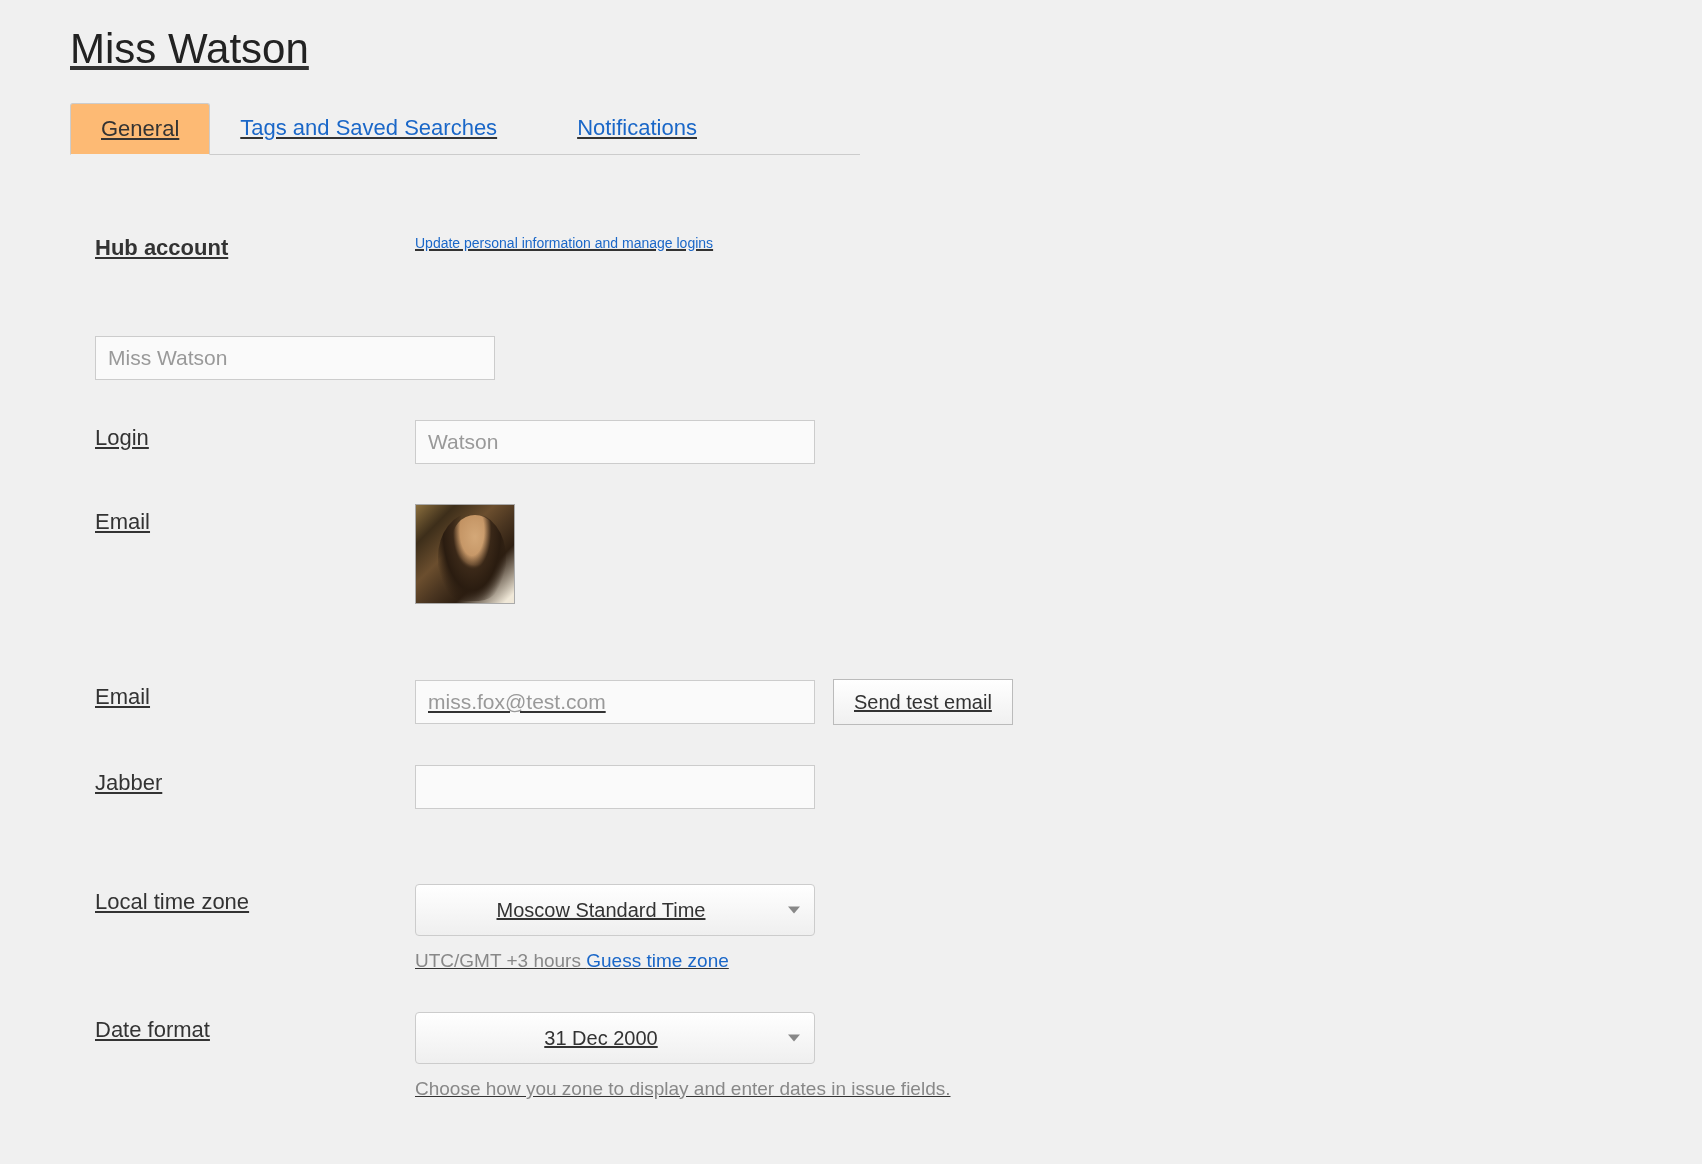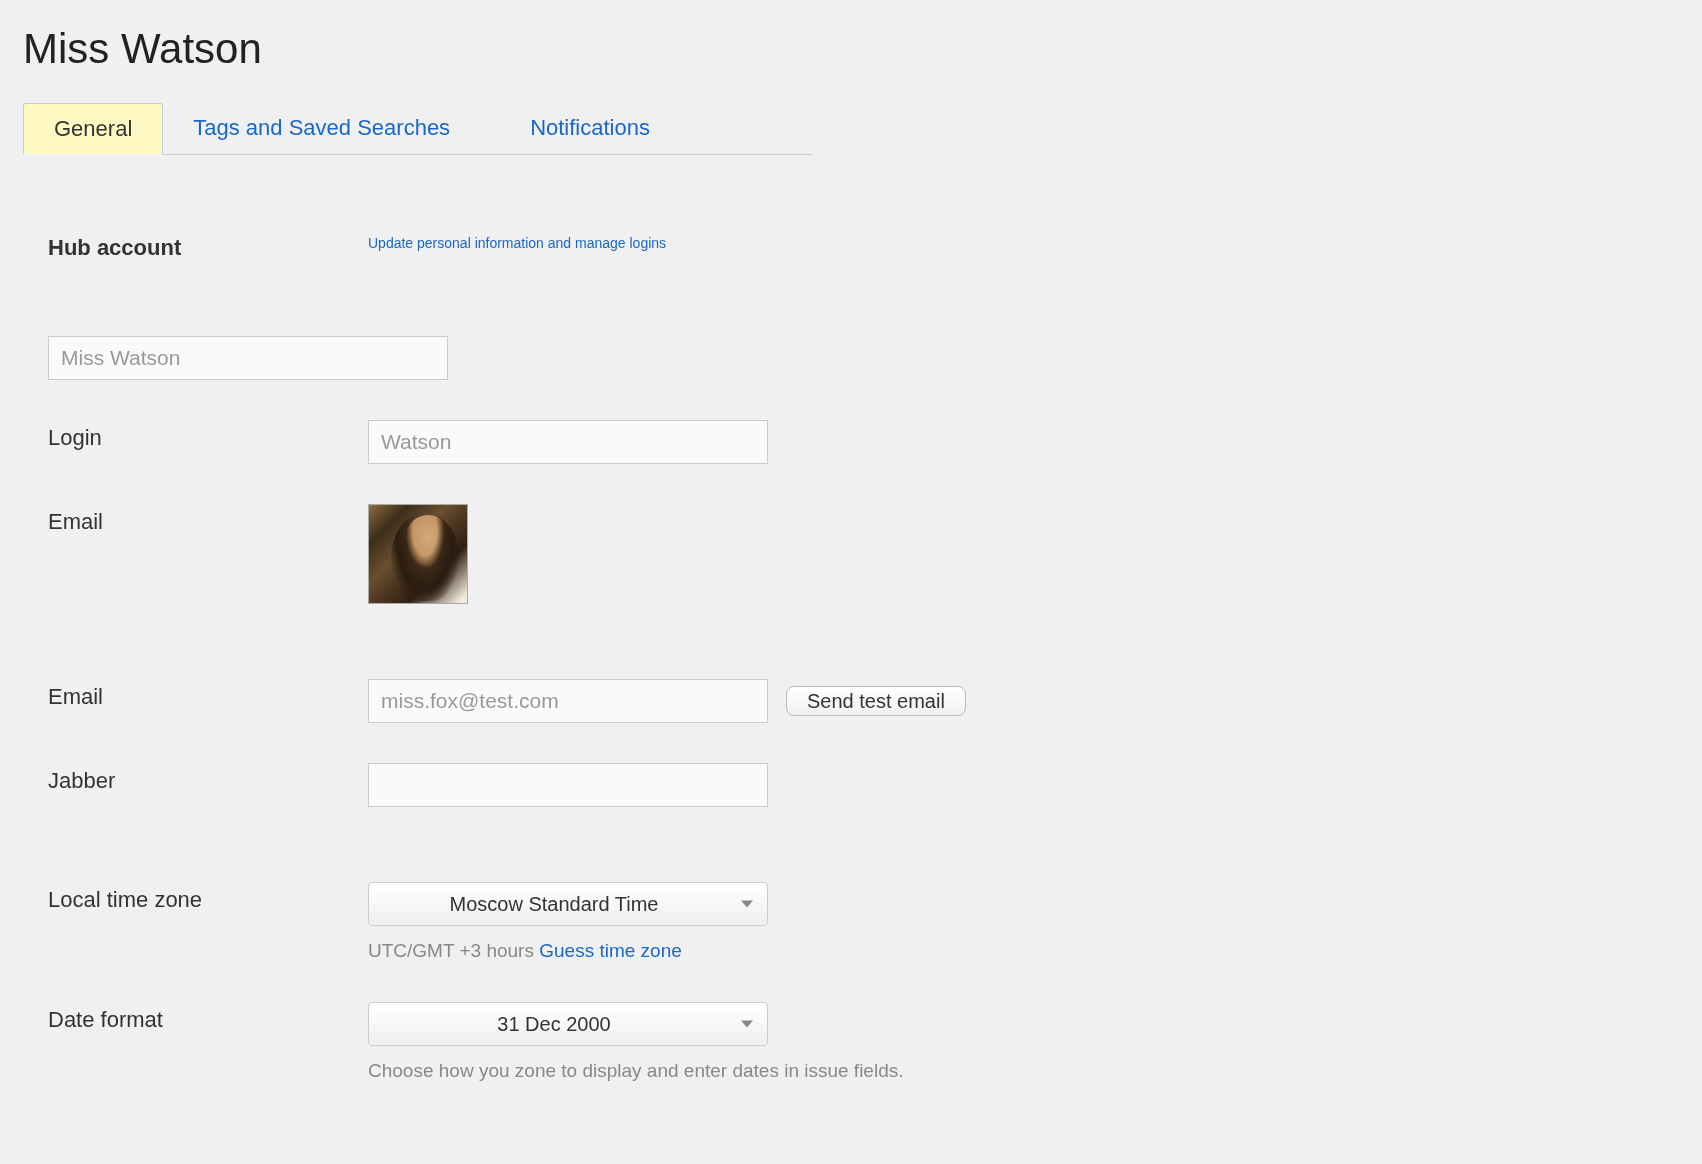--- a/index.html
+++ b/index.html
@@ -10,21 +10,22 @@
     body {
       font-family: -apple-system, BlinkMacSystemFont, "Segoe UI", Helvetica, Arial, sans-serif;
       background: #f0f0f0;
       color: #333;
       font-size: 20px;
       width: 1702px;
       height: 1164px;
       overflow: hidden;
     }
     .page {
-      padding: 20px 23px;
+      padding: 20px 70px;
+      text-decoration: underline;
     }
     .page-title {
       font-size: 42px;
       font-weight: 400;
       color: #222;
       margin-bottom: 30px;
       margin-top: 5px;
     }
     .tabs {
       display: flex;
@@ -34,21 +35,21 @@
     }
     .tab {
       padding: 12px 30px;
       font-size: 22px;
       cursor: pointer;
       position: relative;
       background: transparent;
       border: none;
     }
     .tab.active {
-      background: #fef9c3;
+      background: #fdba74;
       border: 1px solid #ccc;
       border-bottom: 1px solid #f0f0f0;
       margin-bottom: -1px;
       color: #333;
       border-radius: 3px 3px 0 0;
     }
     .tab.inactive {
       color: #1a67c8;
     }
     .tab.inactive + .tab.inactive {
@@ -116,33 +117,33 @@
       content: "";
       position: absolute;
       top: 8px;
       left: 22px;
       width: 68px;
       height: 88px;
       background: radial-gradient(ellipse at 50% 20%, transparent 25%, #3a2818 40%, #2a1c10 60%, transparent 80%);
       border-radius: 50% 50% 40% 40%;
     }
     .button {
-      height: 30px;
+      height: 46px;
       padding: 0 20px;
       border: 1px solid #bbb;
-      border-radius: 8px;
+      border-radius: 0;
       background: linear-gradient(#ffffff, #f0f0f0);
       font-size: 20px;
       color: #333;
       cursor: pointer;
       margin-left: 18px;
     }
     .select {
       width: 400px;
-      height: 44px;
+      height: 52px;
       border: 1px solid #ccc;
       border-radius: 4px;
       background: linear-gradient(#ffffff, #efefef);
       font-size: 20px;
       color: #333;
       padding: 0 40px 0 12px;
       text-align: center;
       display: flex;
       align-items: center;
       justify-content: center;

